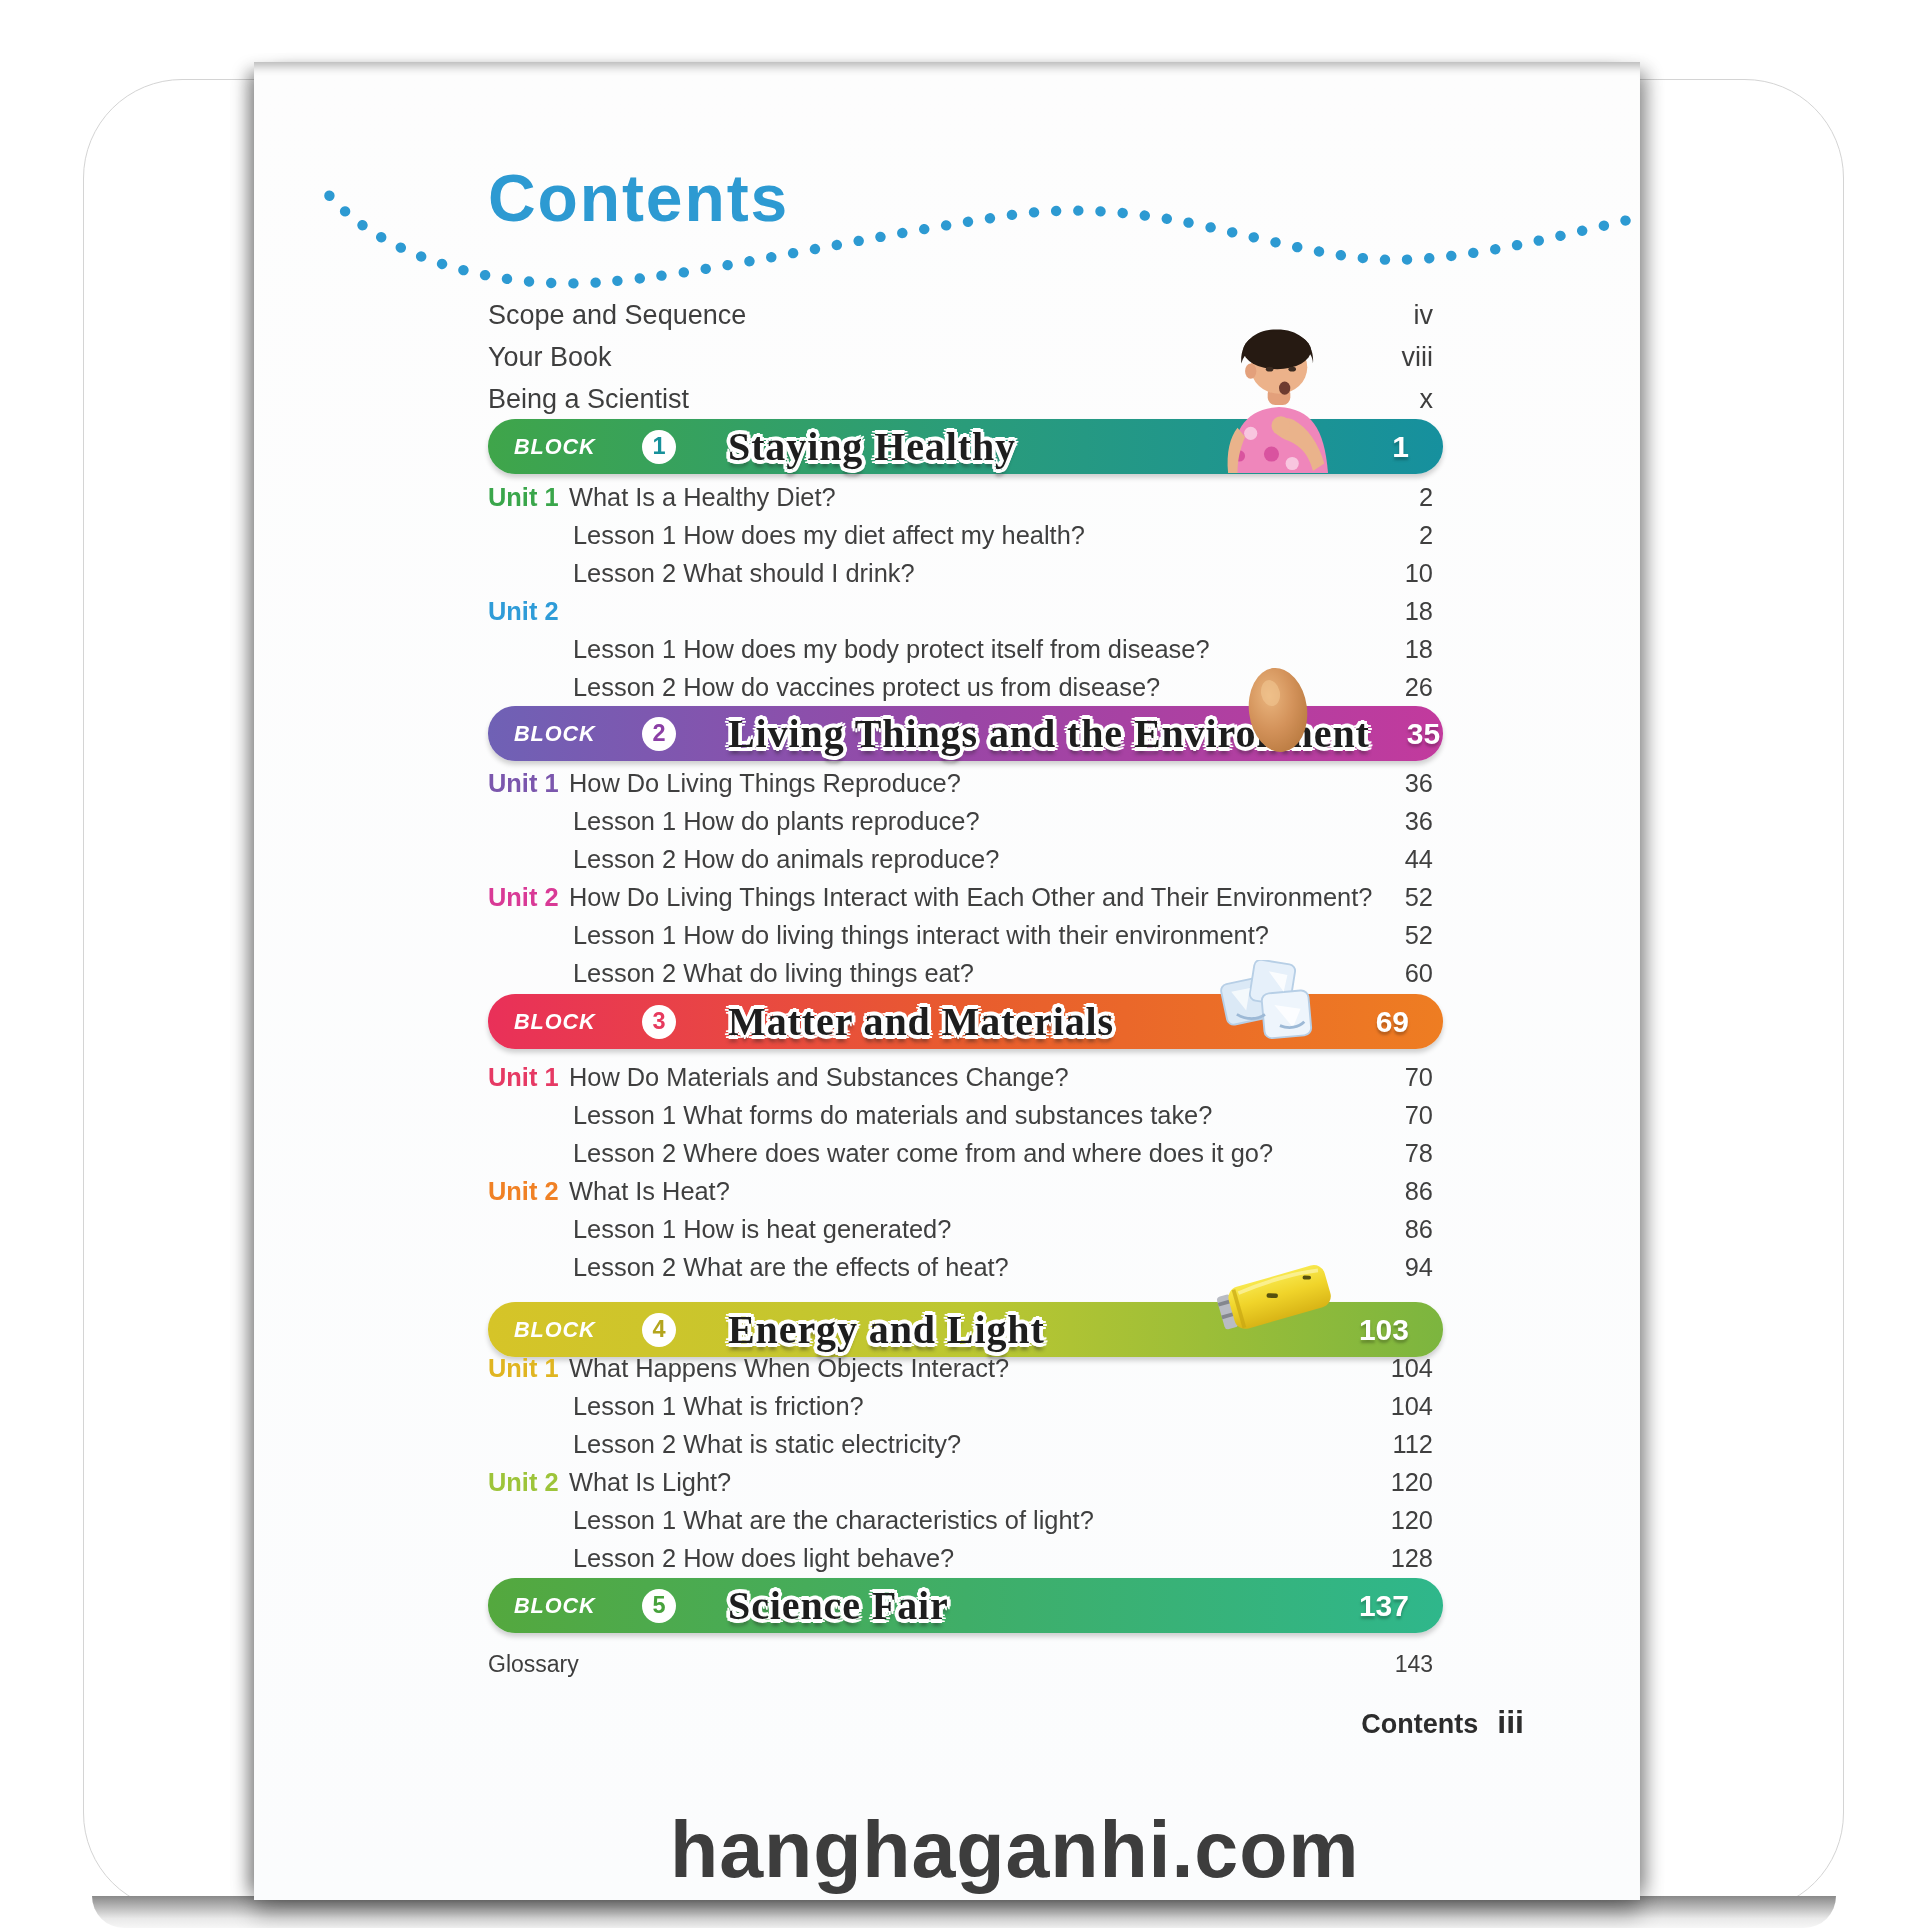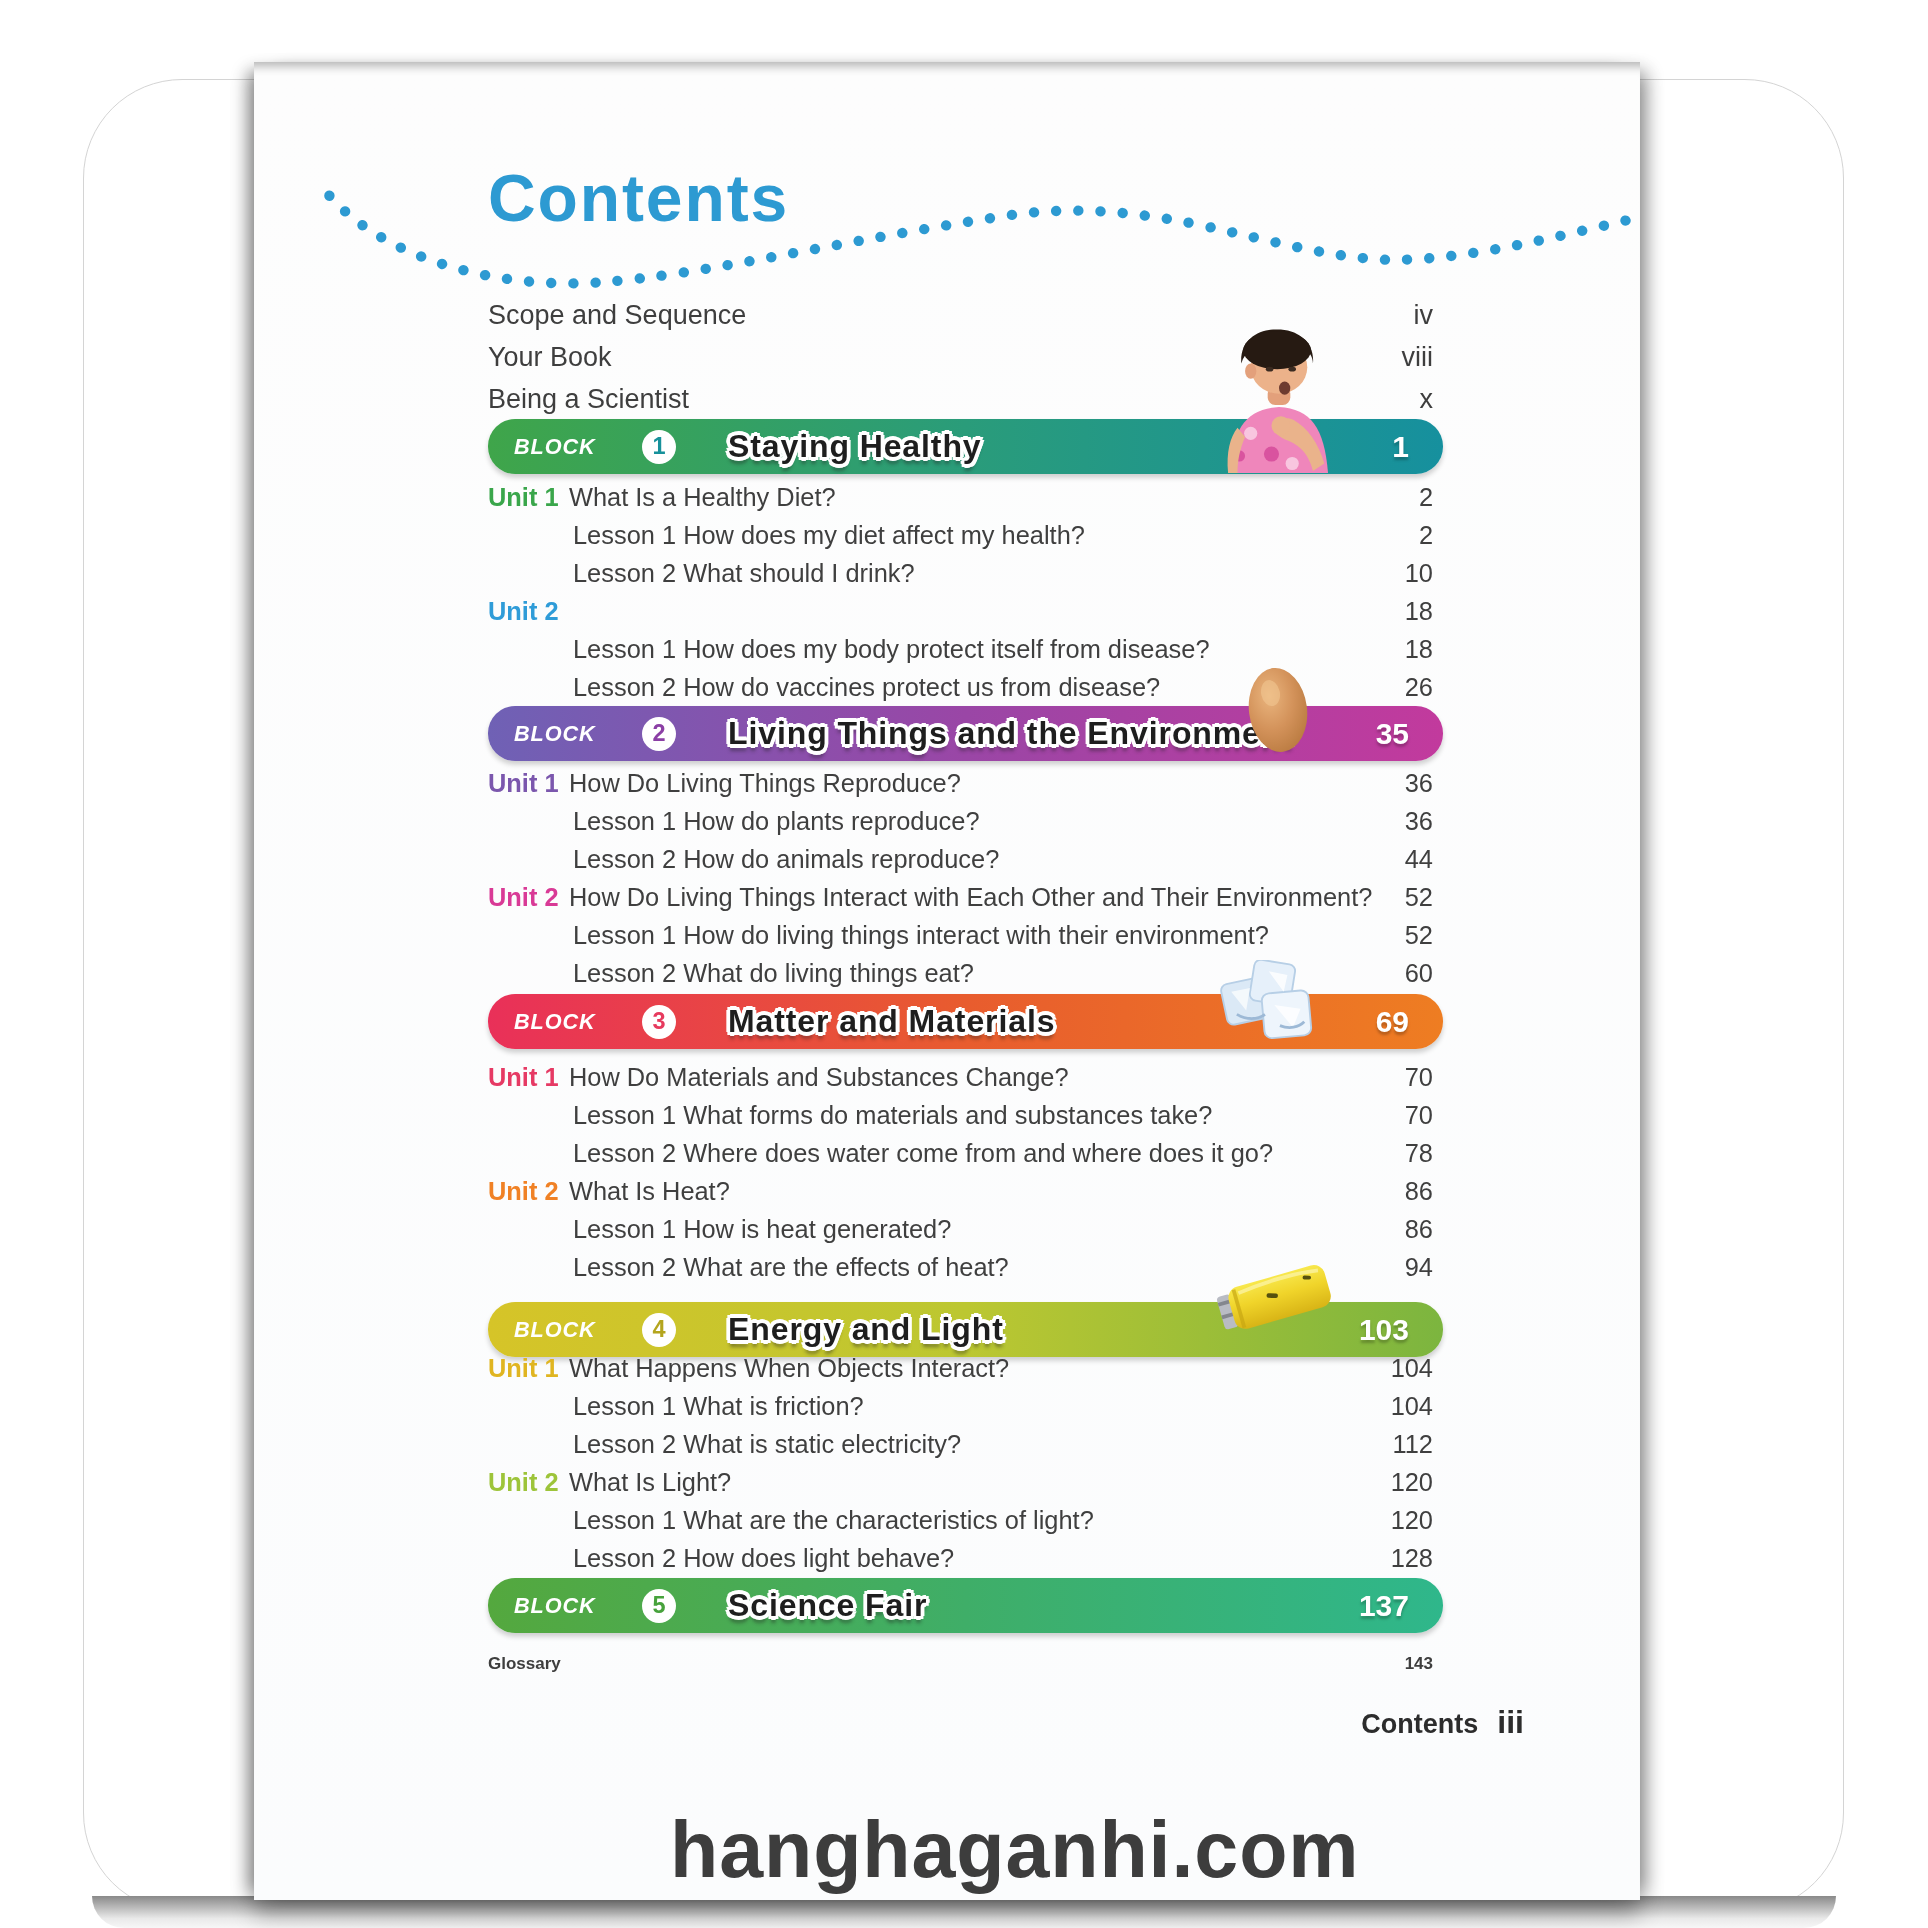--- a/index.html
+++ b/index.html
@@ -48,38 +48,39 @@
     box-shadow:0 3.8px 5.6px rgba(0,0,0,.18);
     gap:37px;
   }
   .bar .block-word{font-size:21.7px;font-weight:bold;font-style:italic;color:#fff;letter-spacing:0.9px;}
   .bar .badge{
     width:34px;height:34px;border-radius:50%;background:#fff;margin:0 15px 0 9.4px;
     display:flex;align-items:center;justify-content:center;
     font-size:23.5px;font-weight:bold;flex:0 0 auto;
   }
   .bar .bar-title{
-    font-size:32px;font-weight:bold;color:#1e1e1e;letter-spacing:0.9px;white-space:nowrap;
+    font-size:40px;font-weight:bold;color:#1e1e1e;letter-spacing:0.9px;white-space:nowrap;
     text-shadow:
       -2.8px -2.8px 0 #fff,2.8px -2.8px 0 #fff,-2.8px 2.8px 0 #fff,2.8px 2.8px 0 #fff,
       -3.8px 0 0 #fff,3.8px 0 0 #fff,0 -3.8px 0 #fff,0 3.8px 0 #fff,
       0 6.6px 3.8px rgba(30,30,30,.45);
+    font-family: Liberation Serif, serif;
   }
   .bar .bar-page{
     margin-left:auto;padding-right:34px;font-size:30px;font-weight:bold;color:#fff;
     text-shadow:0 2.8px 2.8px rgba(0,0,0,.25);
   }
   .rows{position:absolute;left:234px;width:945px;}
   .trow{height:38px;display:flex;align-items:center;font-size:25.4px;color:#3f3f3f;position:relative;white-space:nowrap;}
   .trow .lbl{font-weight:bold;margin-right:10.4px;}
   .trow.lesson{padding-left:85px;}
   .trow .pg{position:absolute;right:0;}
 
   .glossary-row{position:absolute;left:234px;top:1582px;width:945px;height:40px;
-    display:flex;align-items:center;font-size:17px;color:#3e3e3e;font-weight:bold;}
+    display:flex;align-items:center;font-size:23px;color:#3e3e3e;}
   .glossary-row .pg{margin-left:auto;}
 
   .footer{position:absolute;right:116px;top:1642px;display:flex;align-items:baseline;gap:19px;color:#2c2c2c;}
   .footer .fc{font-size:27px;font-weight:bold;}
   .footer .fp{font-size:32px;font-weight:bold;}
 
   .art{position:absolute;z-index:5;}
   .art-boy{left:959px;top:260px;width:132px;height:151px;}
   .art-egg{left:992px;top:603px;width:64px;height:89px;}
   .art-ice{left:964px;top:898px;width:107px;height:89px;}

